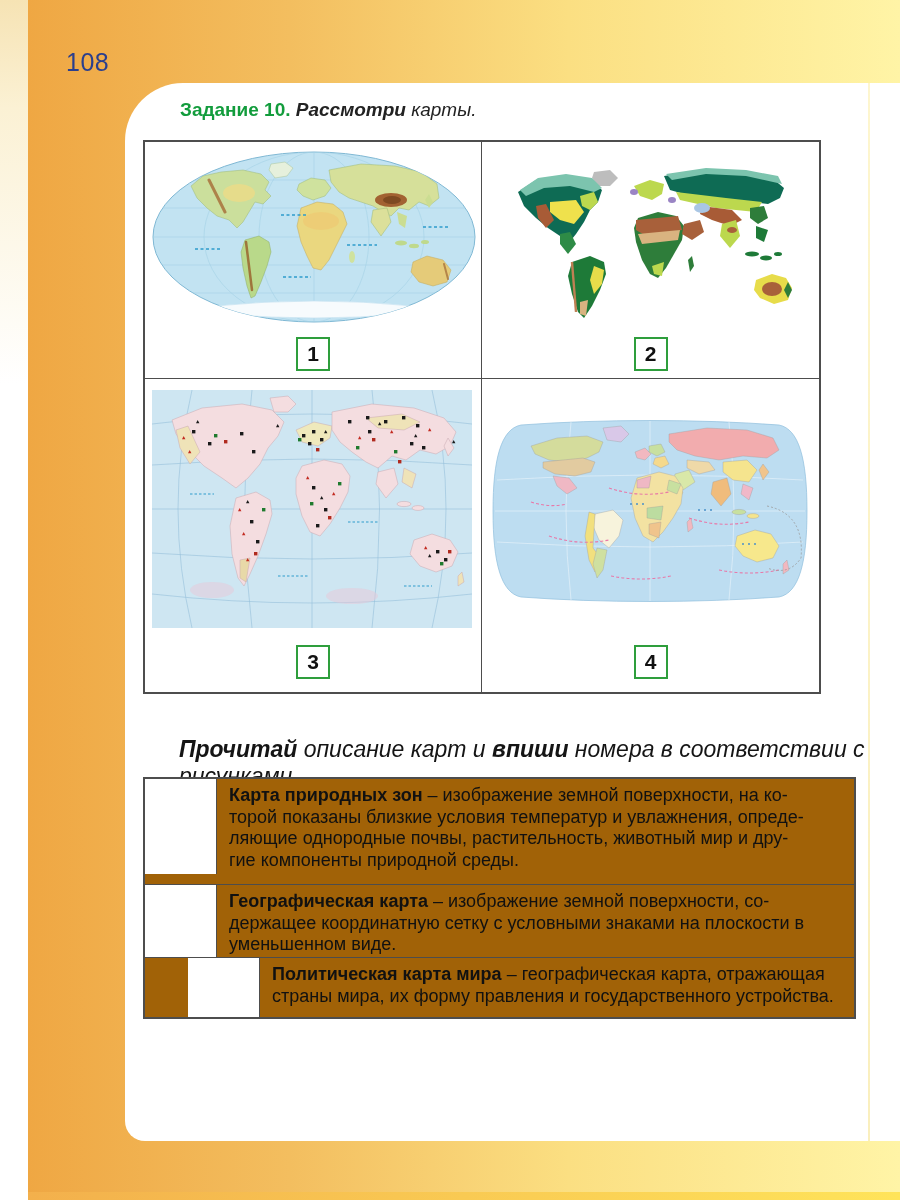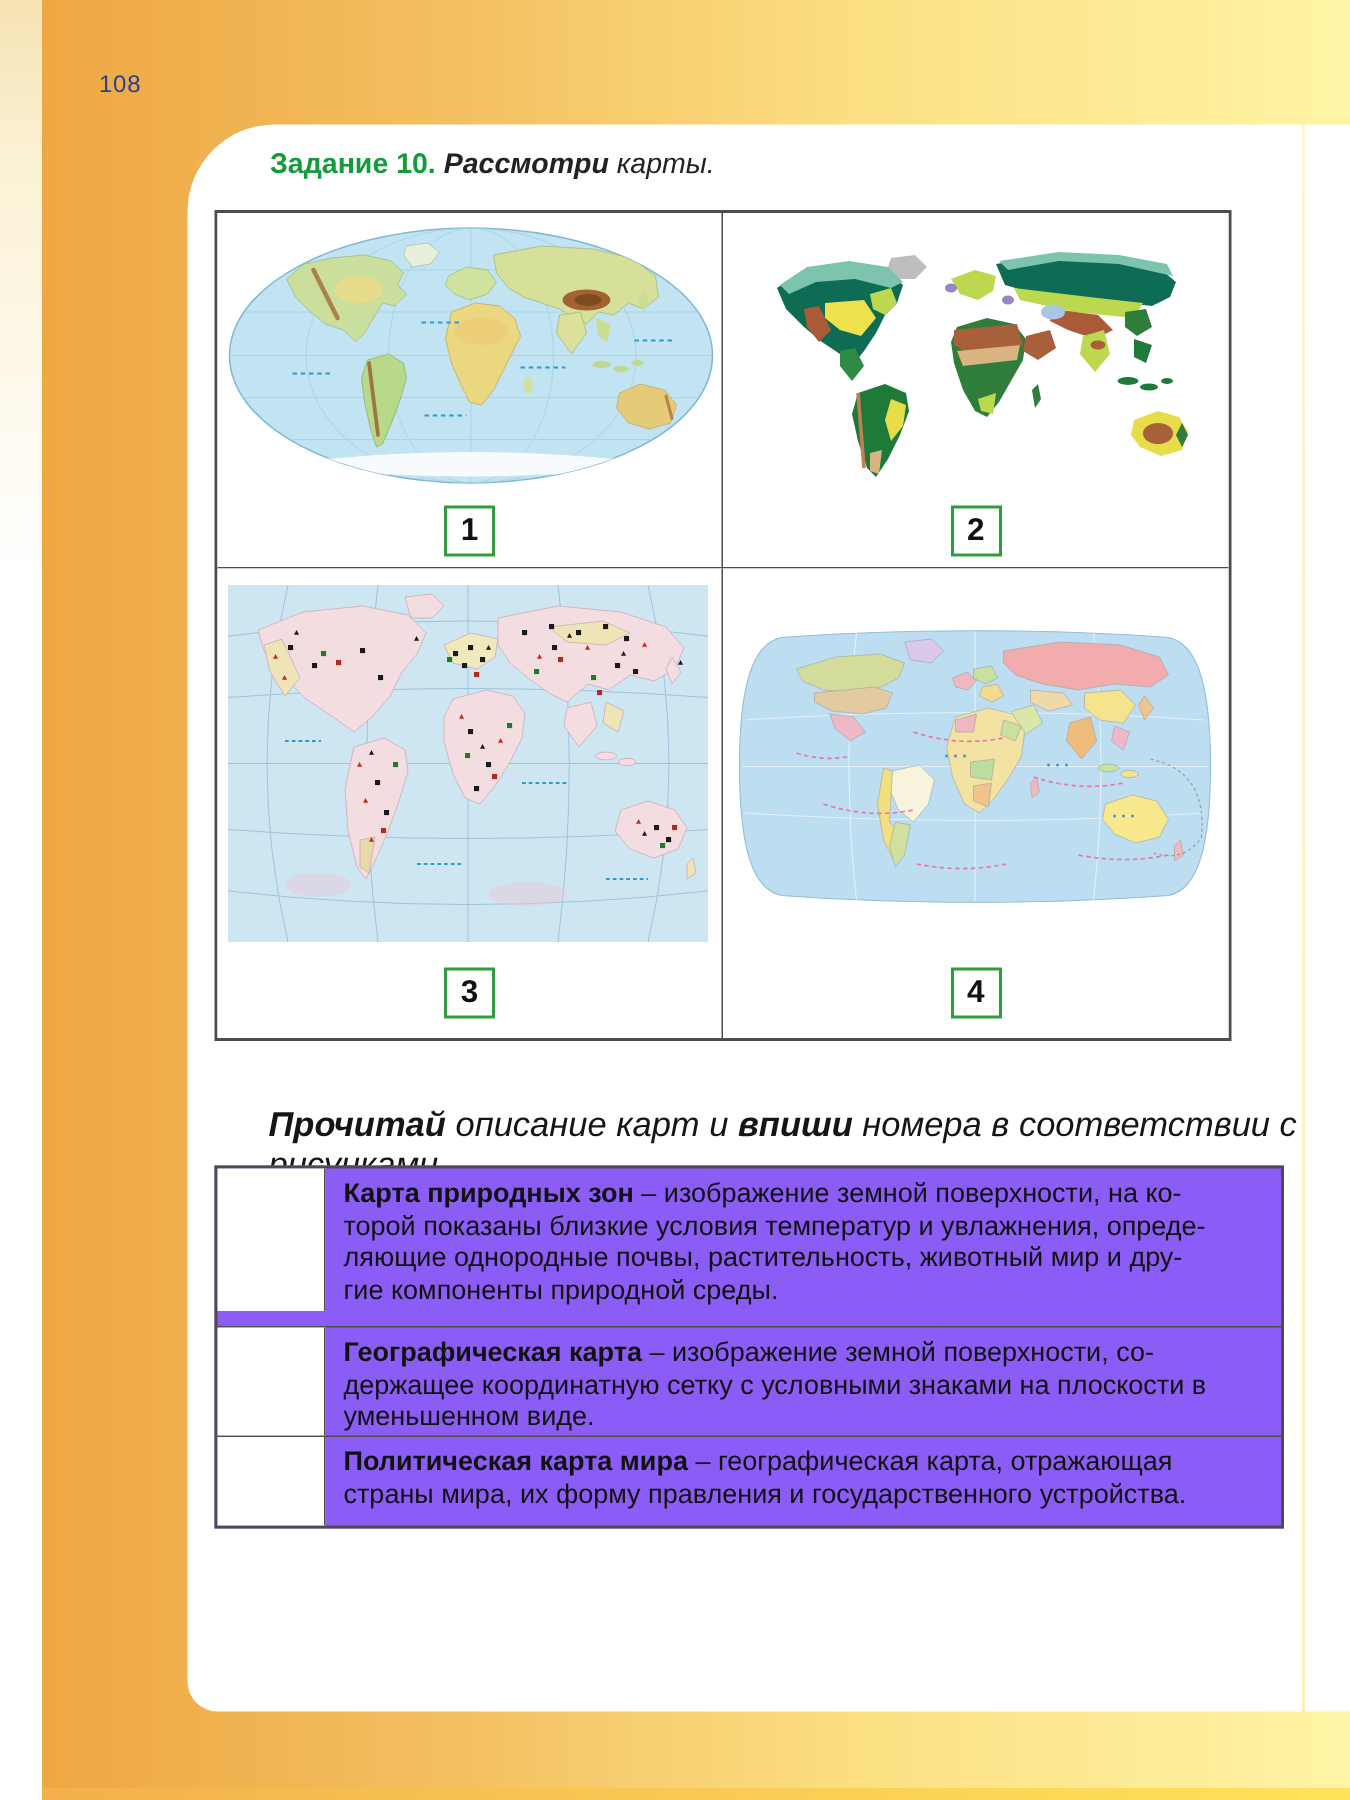--- a/index.html
+++ b/index.html
@@ -13,21 +13,21 @@
   .bg-main   { position:absolute; left:28px; top:0; width:872px; height:1192px;
                background:linear-gradient(90deg,#EFA743 0%,#F3BE5F 30%,#FBDF82 62%,#FFF4A6 100%); }
   .bg-strip  { position:absolute; left:28px; top:1192px; width:872px; height:8px;
                background:linear-gradient(90deg,#F3B04C 0%,#FFE45A 100%); }
   .panel     { position:absolute; left:125px; top:83px; width:775px; height:1058px;
                background:#ffffff; border-radius:58px 0 0 20px; }
   .crease    { position:absolute; left:868px; top:83px; width:2px; height:1058px;
                background:linear-gradient(180deg,#FDF4C6,#F9ECB2); opacity:.85; }
 
   
-  .page-number { position:absolute; left:66px; top:48px; font-size:16px; color:#2B3F8E;
+  .page-number { position:absolute; left:66px; top:48px; font-size:25px; color:#2B3F8E;
                  letter-spacing:.5px; }
   .task-title  { position:absolute; left:180px; top:99px; font-size:19px; color:#222; }
   .task-title .green { color:#129C3C; font-weight:bold; }
   .task-title b i { font-style:italic; }
   .task-title .it { font-style:italic; }
 
   
   .maps-table { position:absolute; left:143px; top:140px; width:678px; height:554px;
                 border:2px solid #4d4d4d; background:#fff;
                 display:grid; grid-template-columns:1fr 1fr; grid-template-rows:237px 1fr; }
@@ -47,24 +47,24 @@
   .row1 .num-box { top:195px; }
   .row2 .num-box { top:266px; }
 
   
   .instruction { position:absolute; left:179px; top:736px; font-size:23px;
                  font-style:italic; color:#151515; }
   .instruction b { font-weight:bold; }
 
   
   .desc-table { position:absolute; left:143px; top:777px; width:713px;
-                border:2px solid #4d4d4d; background:#8b5cf6; }
+                border:2px solid #4d4d4d; background:#a16207; }
   .desc-row  { display:grid; grid-template-columns:72px 1fr; border-top:1.5px solid #4d4d4d; }
   .desc-row:first-child { border-top:none; }
-  .r1 { height:95px; } .r2 { height:73px;margin-top:10px; } .r3 { height:60px; } .r4 { height:79px; }
+  .r1 { height:95px; } .r2 { height:73px;margin-top:10px; } .r3 { height:60px;padding-left:43px; } .r4 { height:79px; }
   .desc-answer { border-right:1.5px solid #4d4d4d; background:#fff; }
   .desc-text { padding:6px 10px 0 12px; font-size:18px; line-height:21.5px; color:#111; }
   .desc-text b { font-weight:bold; }
   .cont { white-space:pre-line; }
 </style>
 </head>
 <body>
 
 <div class="bg-left"></div>
 <div class="bg-main"></div>

